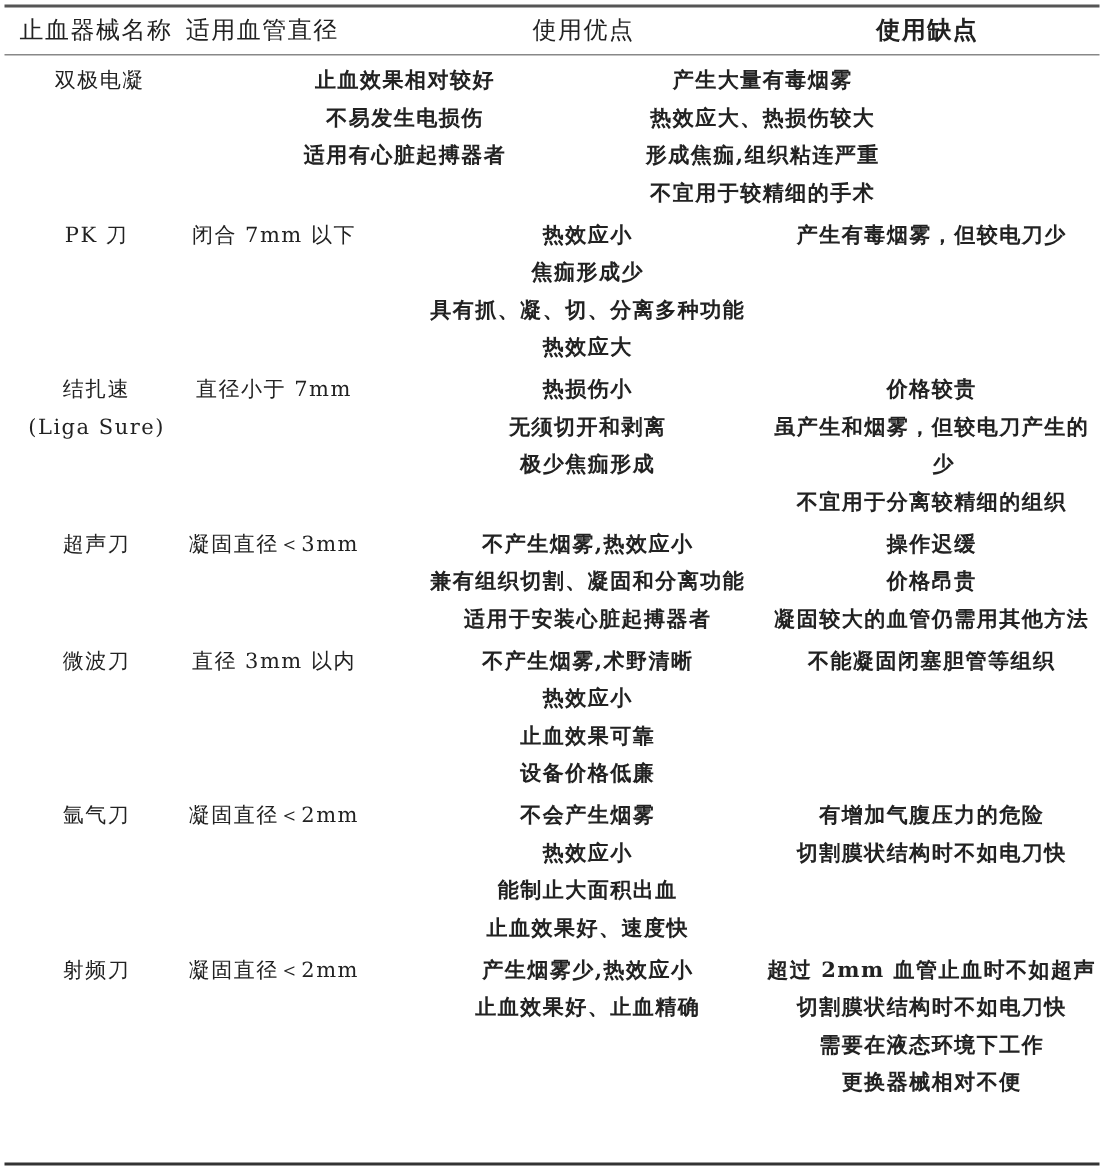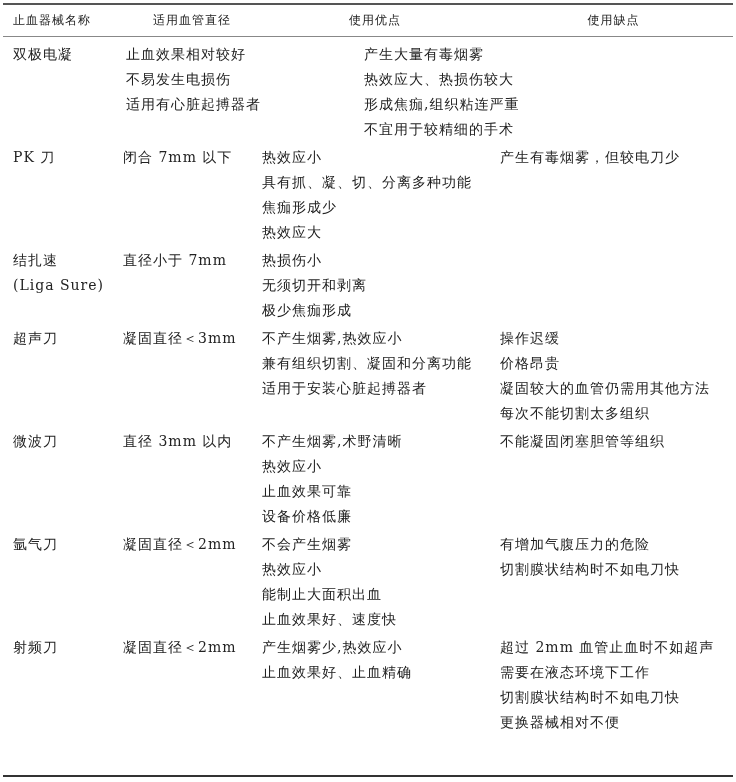--- a/index.html
+++ b/index.html
@@ -34,44 +34,45 @@
       left: 3px;
       top: 775px;
       width: 730px;
       height: 2px;
       background: #333333;
     }
     .header {
       display: flex;
       height: 31px;
       align-items: center;
-      font-size: 12px;
+      font-size: 16px;
       letter-spacing: 1px;
     }
     .c1 { width: 117px; padding-left: 10px; box-sizing: border-box; }
     .c2 { width: 136px; padding-left: 3px; box-sizing: border-box; }
-    .c3 { width: 238px; box-sizing: border-box; }
-    .c4 { width: 239px; box-sizing: border-box; }
+    .c3 { width: 238px; box-sizing: border-box; margin-left: 28px; }
+    .c4 { width: 239px; box-sizing: border-box; font-weight: bold; }
     .header .c3, .header .c4 { text-align: center; }
-    .header .c2 { padding-left: 8px; text-align: center; }
+    .header .c2 { padding-left: 8px; }
     .rows {
       padding-top: 7px;
     }
     .row {
       display: flex;
       font-size: 14px;
       letter-spacing: 1px;
       margin-bottom: 3px;
+      text-align: center;
     }
     .cell-lines .line {
       height: 25px;
       line-height: 20px;
       white-space: nowrap;
     }
-    .c3.cell-lines { padding-left: 6px; }
+    .c3.cell-lines { padding-left: 6px; font-weight: bold; }
     .c4.cell-lines { padding-left: 6px; }
     .indent { padding-left: 16px; }
   </style>
 </head>
 <body>
 
 <div class="table">
   <div class="rule-top"></div>
   <div class="header">
     <div class="c1">止血器械名称</div>
@@ -102,61 +103,66 @@
 
     <div class="row">
       <div class="c1 cell-lines">
         <div class="line">PK 刀</div>
       </div>
       <div class="c2 cell-lines">
         <div class="line">闭合 7mm 以下</div>
       </div>
       <div class="c3 cell-lines">
         <div class="line">热效应小</div>
+        <div class="line">焦痂形成少</div>
         <div class="line">具有抓、凝、切、分离多种功能</div>
-        <div class="line">焦痂形成少</div>
         <div class="line">热效应大</div>
       </div>
       <div class="c4 cell-lines">
         <div class="line">产生有毒烟雾，但较电刀少</div>
       </div>
     </div>
 
     <div class="row">
       <div class="c1 cell-lines">
         <div class="line">结扎速</div>
         <div class="line">(Liga Sure)</div>
       </div>
       <div class="c2 cell-lines">
         <div class="line">直径小于 7mm</div>
       </div>
       <div class="c3 cell-lines">
         <div class="line">热损伤小</div>
         <div class="line">无须切开和剥离</div>
         <div class="line">极少焦痂形成</div>
       </div>
+      <div class="c4 cell-lines">
+        <div class="line">价格较贵</div>
+        <div class="line">虽产生和烟雾，但较电刀产生的</div>
+        <div class="line indent">少</div>
+        <div class="line">不宜用于分离较精细的组织</div>
+      </div>
     </div>
 
     <div class="row">
       <div class="c1 cell-lines">
         <div class="line">超声刀</div>
       </div>
       <div class="c2 cell-lines">
         <div class="line">凝固直径＜3mm</div>
       </div>
       <div class="c3 cell-lines">
         <div class="line">不产生烟雾,热效应小</div>
         <div class="line">兼有组织切割、凝固和分离功能</div>
         <div class="line">适用于安装心脏起搏器者</div>
       </div>
       <div class="c4 cell-lines">
         <div class="line">操作迟缓</div>
         <div class="line">价格昂贵</div>
         <div class="line">凝固较大的血管仍需用其他方法</div>
-        <div class="line">每次不能切割太多组织</div>
       </div>
     </div>
 
     <div class="row">
       <div class="c1 cell-lines">
         <div class="line">微波刀</div>
       </div>
       <div class="c2 cell-lines">
         <div class="line">直径 3mm 以内</div>
       </div>
@@ -196,21 +202,21 @@
       </div>
       <div class="c2 cell-lines">
         <div class="line">凝固直径＜2mm</div>
       </div>
       <div class="c3 cell-lines">
         <div class="line">产生烟雾少,热效应小</div>
         <div class="line">止血效果好、止血精确</div>
       </div>
       <div class="c4 cell-lines">
         <div class="line">超过 2mm 血管止血时不如超声</div>
+        <div class="line">切割膜状结构时不如电刀快</div>
         <div class="line">需要在液态环境下工作</div>
-        <div class="line">切割膜状结构时不如电刀快</div>
         <div class="line">更换器械相对不便</div>
       </div>
     </div>
 
   </div>
 </div>
 <div class="rule-bottom"></div>
 
 </body></html>

